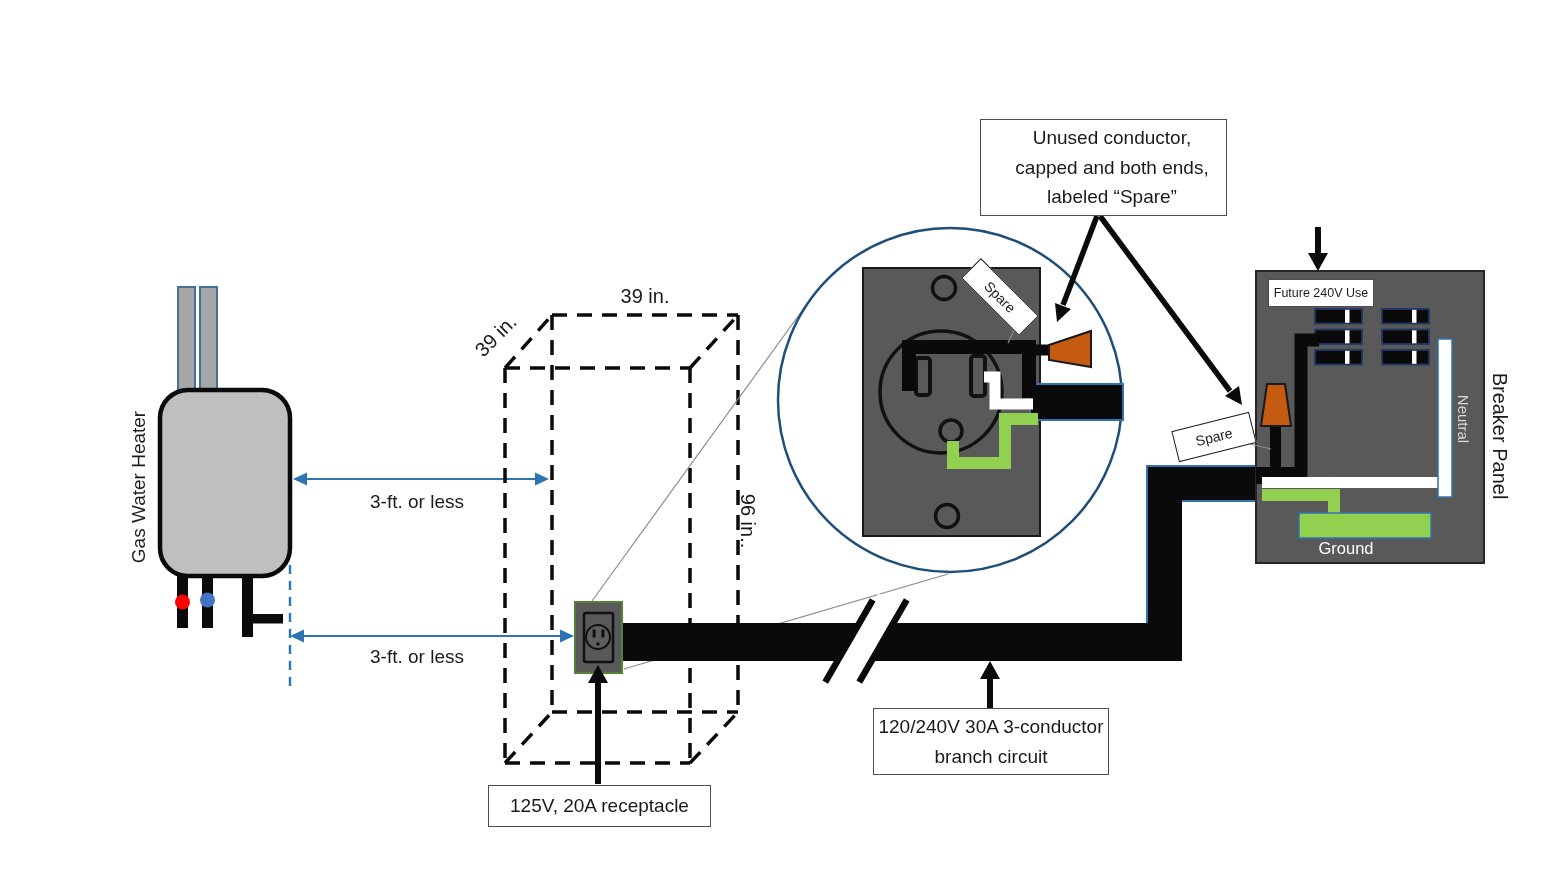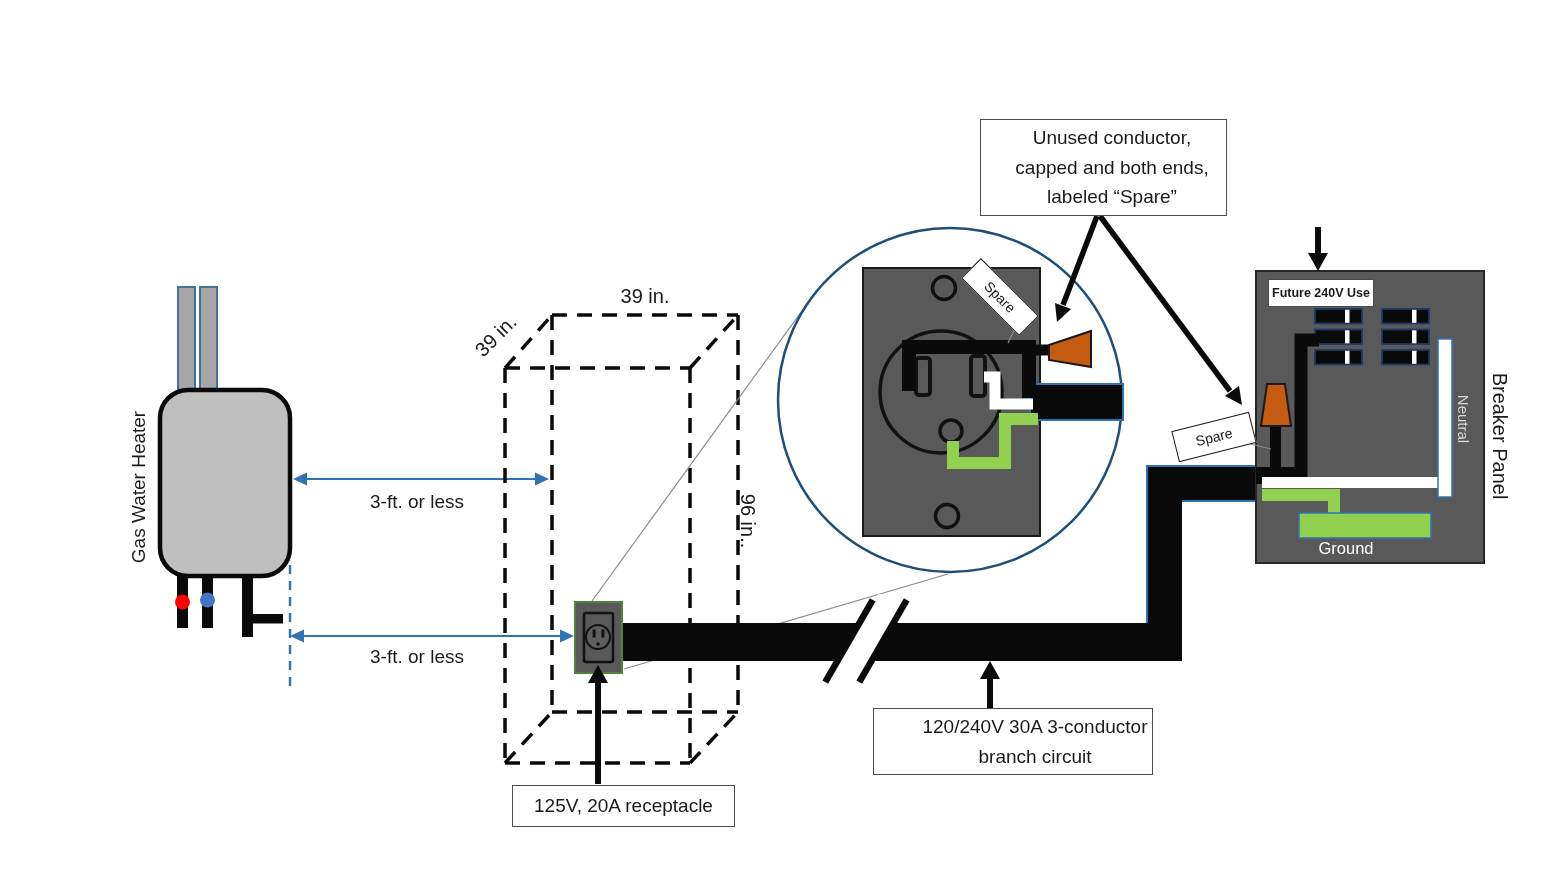--- a/index.html
+++ b/index.html
@@ -163,25 +163,25 @@
 <div class="t ctr f20" style="left:645px;top:296px;">39 in.</div>
 <div class="t rot-45 f20" style="left:496px;top:336px;">39 in.</div>
 <div class="t rot90 f20" style="left:747px;top:521px;">96 in..</div>
 
 <div class="t ctr f19" style="left:417px;top:502px;">3-ft. or less</div>
 <div class="t ctr f19" style="left:417px;top:657px;">3-ft. or less</div>
 
 <div class="box pre f19" style="left:980px;top:119px;width:228px;height:95px;padding-left:17px;">Unused conductor,
 capped and both ends,
 labeled “Spare”</div>
-<div class="box f19" style="left:488px;top:785px;width:221px;height:40px;margin-left:24px;">125V, 20A receptacle</div>
-<div class="box pre f19" style="left:873px;top:708px;width:234px;height:65px;padding-left:44px;">120/240V 30A 3-conductor
+<div class="box f19" style="left:488px;top:785px;width:221px;height:40px;">125V, 20A receptacle</div>
+<div class="box pre f19" style="left:873px;top:708px;width:234px;height:65px;">120/240V 30A 3-conductor
 branch circuit</div>
 
 <div class="tag" style="left:959px;top:283px;width:80px;height:26px;transform:rotate(45deg);">Spare</div>
 <div class="tag" style="left:1174px;top:421px;width:78px;height:30px;transform:rotate(-14deg);">Spare</div>
 
-<div class="box" style="left:1268px;top:279px;width:104px;height:26px;font-size:12.5px;font-weight:700;border-width:1px;">Future 240V Use</div>
+<div class="box" style="left:1268px;top:279px;width:104px;height:26px;font-size:12.5px;font-weight:400;border-width:1px;">Future 240V Use</div>
 <div class="t rot90" style="left:1463px;top:419px;font-size:15px;color:#D9D9D9;">Neutral</div>
 <div class="t ctr" style="left:1346px;top:548px;font-size:16.5px;color:#ffffff;">Ground</div>
 <div class="t rot90 f20" style="left:1499px;top:436px;">Breaker Panel</div>
 
 </div>
 
 </body></html>

